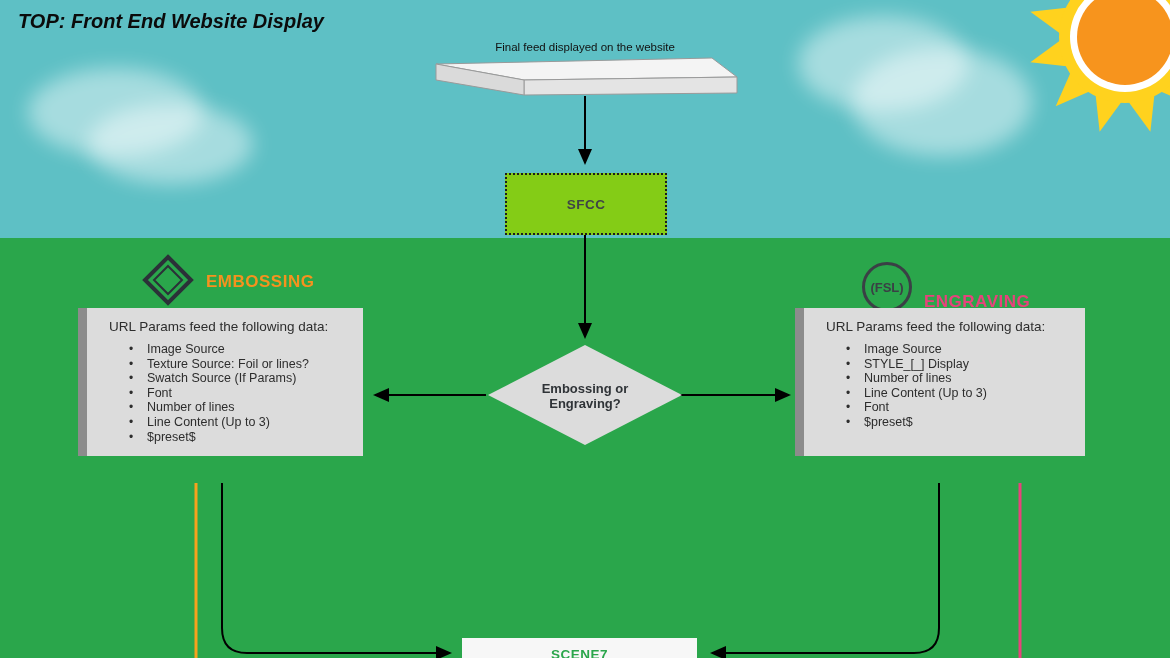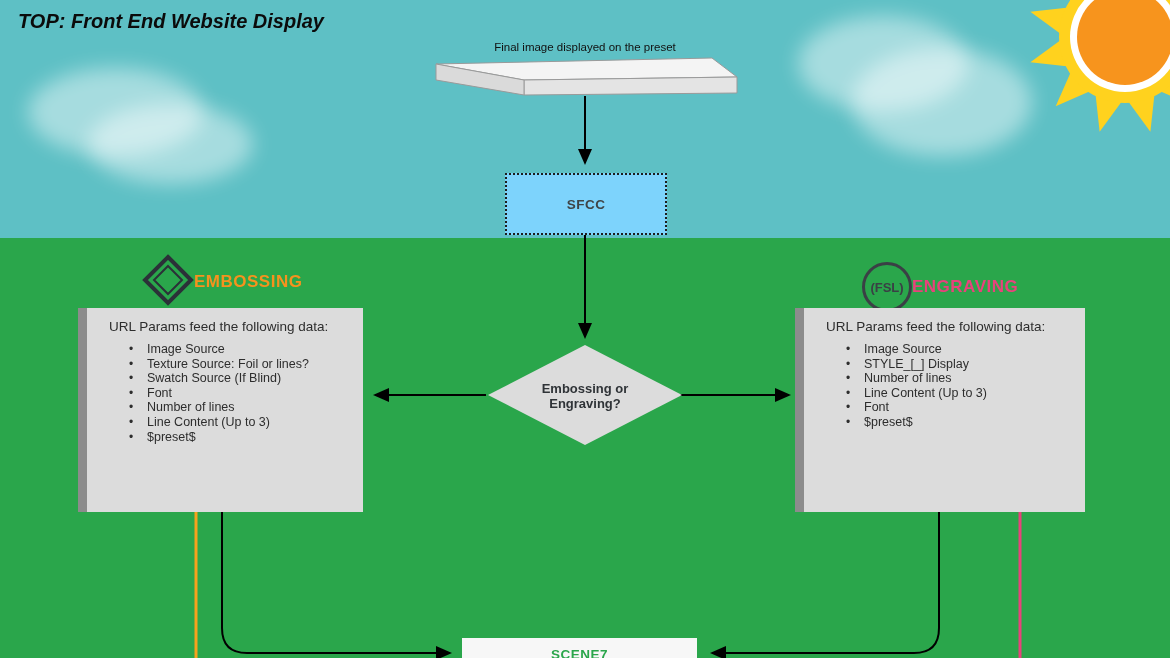--- a/index.html
+++ b/index.html
@@ -17,41 +17,41 @@
   .page-title{
     position:absolute;left:18px;top:10px;font-size:20px;font-weight:bold;color:#0b0b0b;font-style:italic;
   }
   .slab-label{
     position:absolute;left:435px;top:41px;width:300px;text-align:center;
     font-size:11.5px;color:#111;
   }
   .connector-svg{position:absolute;left:0;top:0;pointer-events:none;}
   .sfcc-box{
     position:absolute;left:505px;top:173px;width:158px;height:58px;
-    background:#7dd3fc;border:2.5px dotted #1d1d1d;
+    background:#84cc16;border:2.5px dotted #1d1d1d;
     display:flex;align-items:center;justify-content:center;
     font-size:13.5px;font-weight:bold;color:#3f4447;letter-spacing:0.5px;
   }
   .decision-text{
     position:absolute;left:523px;top:381px;width:124px;text-align:center;
     font-size:13px;color:#2f3337;line-height:15px;font-weight:bold;
   }
-  .section-head{position:absolute;display:flex;align-items:center;}
+  .section-head{position:absolute;display:flex;align-items:center;gap:12px;}
   .head-embossing{left:142px;top:254px;}
-  .head-engraving{left:862px;top:262px;}
+  .head-engraving{left:862px;top:262px;align-items:flex-end;}
   .head-label{font-size:17px;font-weight:bold;letter-spacing:0.5px;}
   .head-embossing .head-label{color:#F6921E;}
   .head-engraving .head-label{color:#E8427C;}
   .fsl-badge{
     width:44px;height:44px;border:3px solid #3a4045;border-radius:50%;
     display:flex;align-items:center;justify-content:center;
     font-size:13px;font-weight:bold;color:#3a4045;background:transparent;
   }
   .param-box{
-    position:absolute;top:308px;height:204px;background:#dcdcdc;
+    position:absolute;top:308px;height:148px;background:#dcdcdc;
     border-left:9px solid #8c8c8c;box-sizing:border-box;color:#2d2d2d;
   }
   .param-box-left{left:78px;width:285px;}
   .param-box-right{left:795px;width:290px;}
   .param-title{font-size:13.5px;padding:11px 8px 4px 22px;}
   .param-list{list-style:none;margin:4px 0 4px 0;padding:0 0 0 42px;}
   .param-list li{font-size:12.5px;line-height:14.6px;position:relative;padding-left:18px;}
   .param-list li::before{content:"•";position:absolute;left:0;top:0;font-size:12px;}
   .scene7-box{
     position:absolute;left:462px;top:638px;width:235px;height:42px;background:#f7f7f7;
@@ -90,21 +90,21 @@
         <circle r="66"></circle>
       </g>
       <circle r="55" fill="#ffffff"></circle>
       <circle r="48" fill="#F7941D"></circle>
     </g>
   </svg>
 </div>
 
 <div class="page-title">TOP: Front End Website Display</div>
 
-<div class="slab-label">Final image displayed on the preset</div>
+<div class="slab-label">Final feed displayed on the website</div>
 
 <svg class="connector-svg" width="1170" height="658" style="z-index:1;">
   <g stroke="#9a9a9a" stroke-width="1">
     <polygon points="436,64 712,58 737,77 524,80" fill="#f4f4f4"></polygon>
     <polygon points="524,80 737,77 737,93 524,95" fill="#e4e4e4"></polygon>
     <polygon points="436,64 524,80 524,95 436,80" fill="#dadada"></polygon>
   </g>
 </svg>
 
 <svg class="connector-svg" width="1170" height="658" style="z-index:2;">
@@ -143,21 +143,21 @@
 <div class="section-head head-engraving" style="z-index:3;">
   <span class="fsl-badge">(FSL)</span>
   <span class="head-label">ENGRAVING</span>
 </div>
 
 <div class="param-box param-box-left" style="z-index:3;">
   <div class="param-title">URL Params feed the following data:</div>
   <ul class="param-list">
       <li>Image Source</li>
       <li>Texture Source: Foil or lines?</li>
-      <li>Swatch Source (If Blind)</li>
+      <li>Swatch Source (If Params)</li>
       <li>Font</li>
       <li>Number of lines</li>
       <li>Line Content (Up to 3)</li>
       <li>$preset$</li>
     </ul>
 </div>
 
 <div class="param-box param-box-right" style="z-index:3;">
   <div class="param-title">URL Params feed the following data:</div>
   <ul class="param-list">

